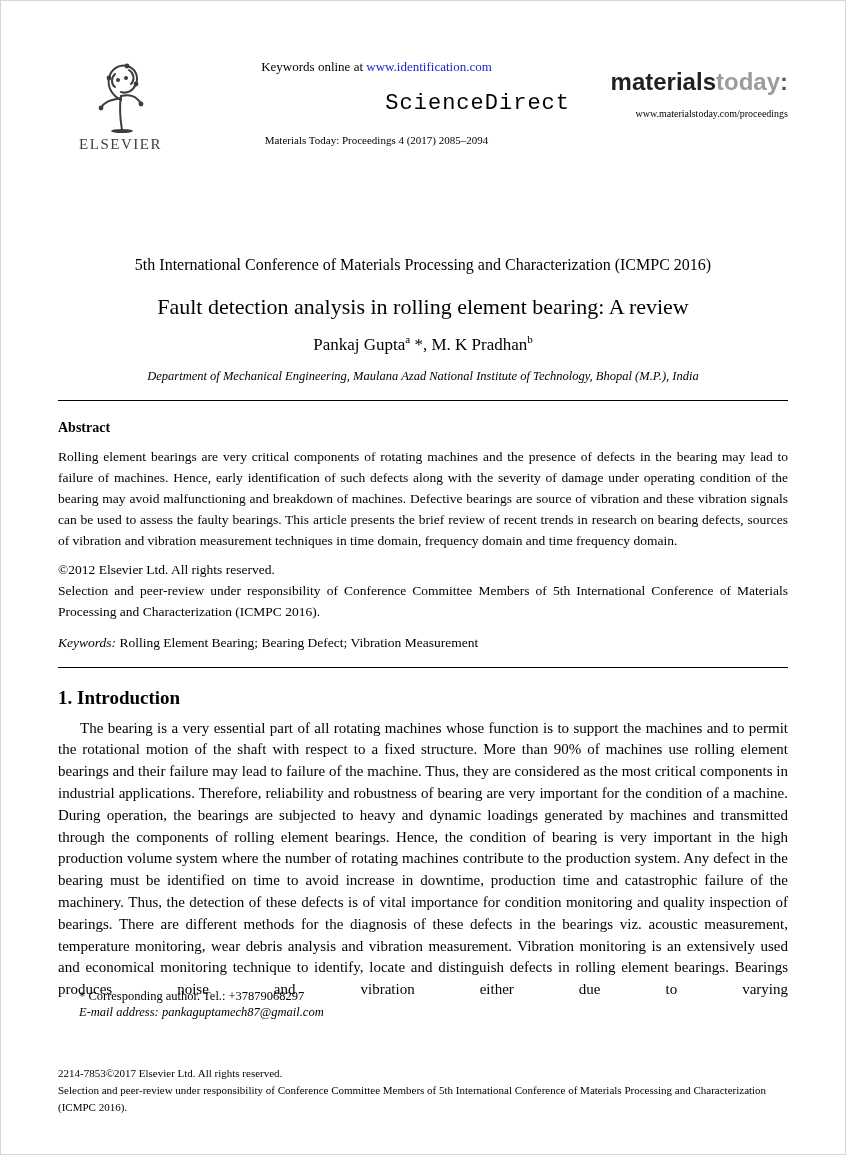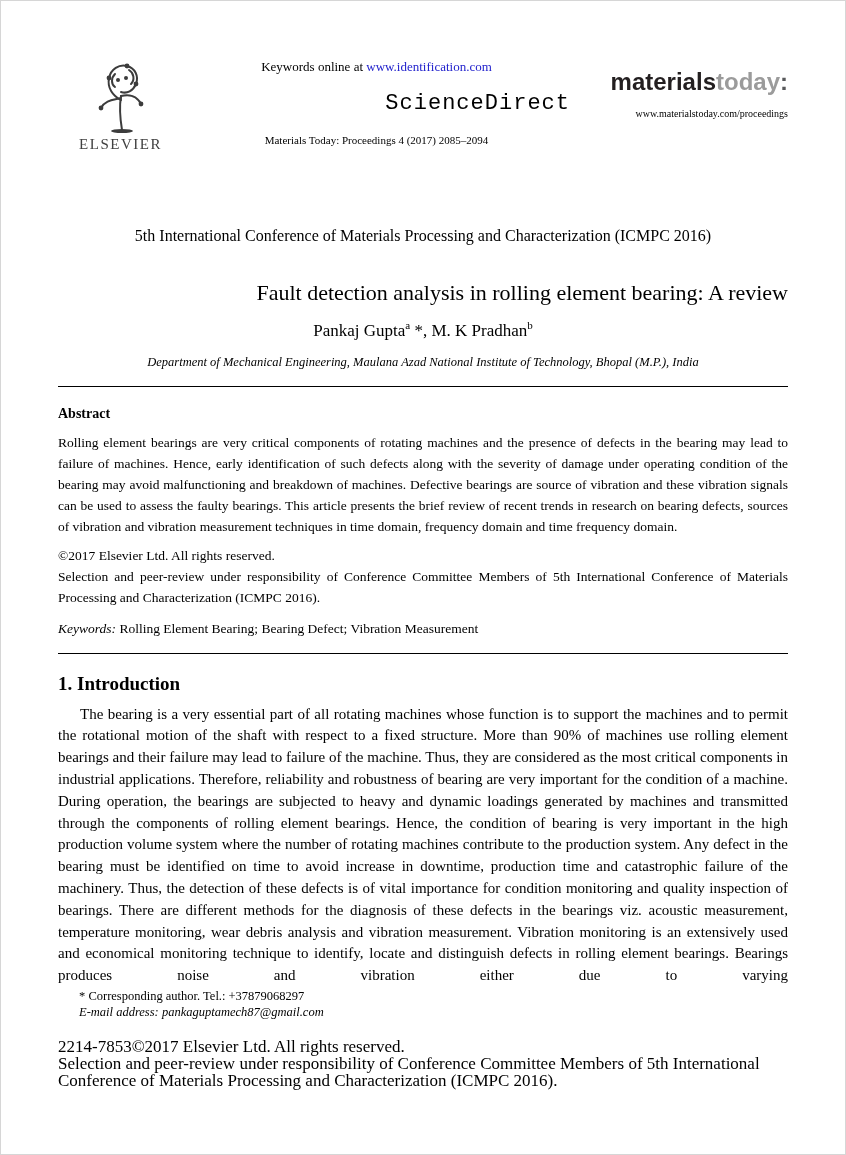--- a/index.html
+++ b/index.html
@@ -25,42 +25,42 @@
   .sd-logo{font-family:"Liberation Mono", monospace;font-size:22px;letter-spacing:1px;margin-top:16px;text-align:right;}
   .journal-ref{font-size:11px;margin-top:18px;}
   .head-right{width:218px;text-align:right;padding-top:14px;}
   .mt-line1{font-family:"Liberation Sans", sans-serif;font-size:24px;line-height:24px;white-space:nowrap;}
   .mt-materials{font-weight:bold;color:#231f20;}
   .mt-today{font-weight:bold;color:#9b9b9b;}
   .mt-colon{font-weight:bold;color:#58595b;}
   .mt-line2{font-family:"Liberation Sans", sans-serif;font-size:17px;letter-spacing:2.5px;color:#a7a7a7;margin-top:1px;}
   .mt-url{font-size:10px;margin-top:14px;}
   
-  .conference{text-align:center;font-size:16px;margin-top:72px;line-height:22px;}
-  .paper-title{text-align:right;font-size:22px;margin-top:31px;line-height:30px;}
+  .conference{text-align:center;font-size:16px;margin-top:101px;line-height:22px;}
+  .paper-title{text-align:center;font-size:22px;margin-top:16px;line-height:30px;}
   .authors{text-align:center;font-size:17px;margin-top:4px;line-height:26px;}
   .authors sup{font-size:11px;}
   .affiliation{text-align:center;font-style:italic;font-size:12.5px;margin-top:10px;line-height:16px;}
   .rule{border:0;border-top:1.6px solid #000;margin:16px 0 0 0;}
   
   .abs-heading{font-weight:bold;font-size:14px;margin-top:18px;line-height:18px;}
   .abs-body{font-size:13.5px;line-height:21px;text-align:justify;margin-top:9px;}
   .abs-copyright{font-size:13.5px;line-height:21px;margin-top:8px;}
   .abs-selection{font-size:13.5px;line-height:21px;text-align:justify;}
   .keywords{font-size:13.5px;margin-top:12px;line-height:18px;}
   .keywords .kw-label{font-style:italic;}
   .rule2{border:0;border-top:1.6px solid #000;margin:15px 0 0 0;}
   
   .sec-heading{font-weight:bold;font-size:19px;margin-top:20px;line-height:20px;}
   .intro-body{font-size:15px;line-height:21.8px;text-align:justify;text-align-last:justify;margin-top:10px;text-indent:22px;}
   
   .footnotes{position:absolute;left:57px;top:987px;width:732px;font-size:12.5px;line-height:16px;}
   .fn-corresponding{padding-left:21px;}
   .fn-email{padding-left:21px;font-style:italic;margin-top:0;}
-  .footer{position:absolute;left:57px;top:1037px;width:732px;font-size:17px;line-height:17px;}
+  .footer{position:absolute;left:57px;top:1064px;width:732px;font-size:11px;line-height:17px;}
   .footer-selection{margin-top:0;text-align:left;}
 </style>
 </head>
 <body>
 
 <div class="page">
 
   <div class="header">
 
     <div class="elsevier-block">
@@ -107,21 +107,21 @@
     <div class="paper-title">Fault detection analysis in rolling element bearing: A review</div>
 
     <div class="authors"><span>Pankaj Gupta</span><sup>a</sup><span> *, </span><span>M. K Pradhan</span><sup>b</sup></div>
 
     <div class="affiliation">Department of Mechanical Engineering, Maulana Azad National Institute of Technology, Bhopal (M.P.), India</div>
 
     <hr class="rule">
 
     <div class="abs-heading">Abstract</div>
     <div class="abs-body">Rolling element bearings are very critical components of rotating machines and the presence of defects in the bearing may lead to failure of machines. Hence, early identification of such defects along with the severity of damage under operating condition of the bearing may avoid malfunctioning and breakdown of machines. Defective bearings are source of vibration and these vibration signals can be used to assess the faulty bearings. This article presents the brief review of recent trends in research on bearing defects, sources of vibration and vibration measurement techniques in time domain, frequency domain and time frequency domain.</div>
-    <div class="abs-copyright">©2017 Elsevier Ltd. All rights reserved.</div>
+    <div class="abs-copyright">©2012 Elsevier Ltd. All rights reserved.</div>
     <div class="abs-selection">Selection and peer-review under responsibility of Conference Committee Members of 5th International Conference of Materials Processing and Characterization (ICMPC 2016).</div>
 
     <div class="keywords"><span class="kw-label">Keywords:</span><span> Rolling Element Bearing; Bearing Defect; Vibration Measurement</span></div>
 
     <hr class="rule2">
 
     <div class="sec-heading">1. Introduction</div>
     <div class="intro-body">The bearing is a very essential part of all rotating machines whose function is to support the machines and to permit the rotational motion of the shaft with respect to a fixed structure. More than 90% of machines use rolling element bearings and their failure may lead to failure of the machine. Thus, they are considered as the most critical components in industrial applications. Therefore, reliability and robustness of bearing are very important for the condition of a machine. During operation, the bearings are subjected to heavy and dynamic loadings generated by machines and transmitted through the components of rolling element bearings. Hence, the condition of bearing is very important in the high production volume system where the number of rotating machines contribute to the production system. Any defect in the bearing must be identified on time to avoid increase in downtime, production time and catastrophic failure of the machinery. Thus, the detection of these defects is of vital importance for condition monitoring and quality inspection of bearings. There are different methods for the diagnosis of these defects in the bearings viz. acoustic measurement, temperature monitoring, wear debris analysis and vibration measurement. Vibration monitoring is an extensively used and economical monitoring technique to identify, locate and distinguish defects in rolling element bearings. Bearings produces noise and vibration either due to varying</div>
 
   </div>

